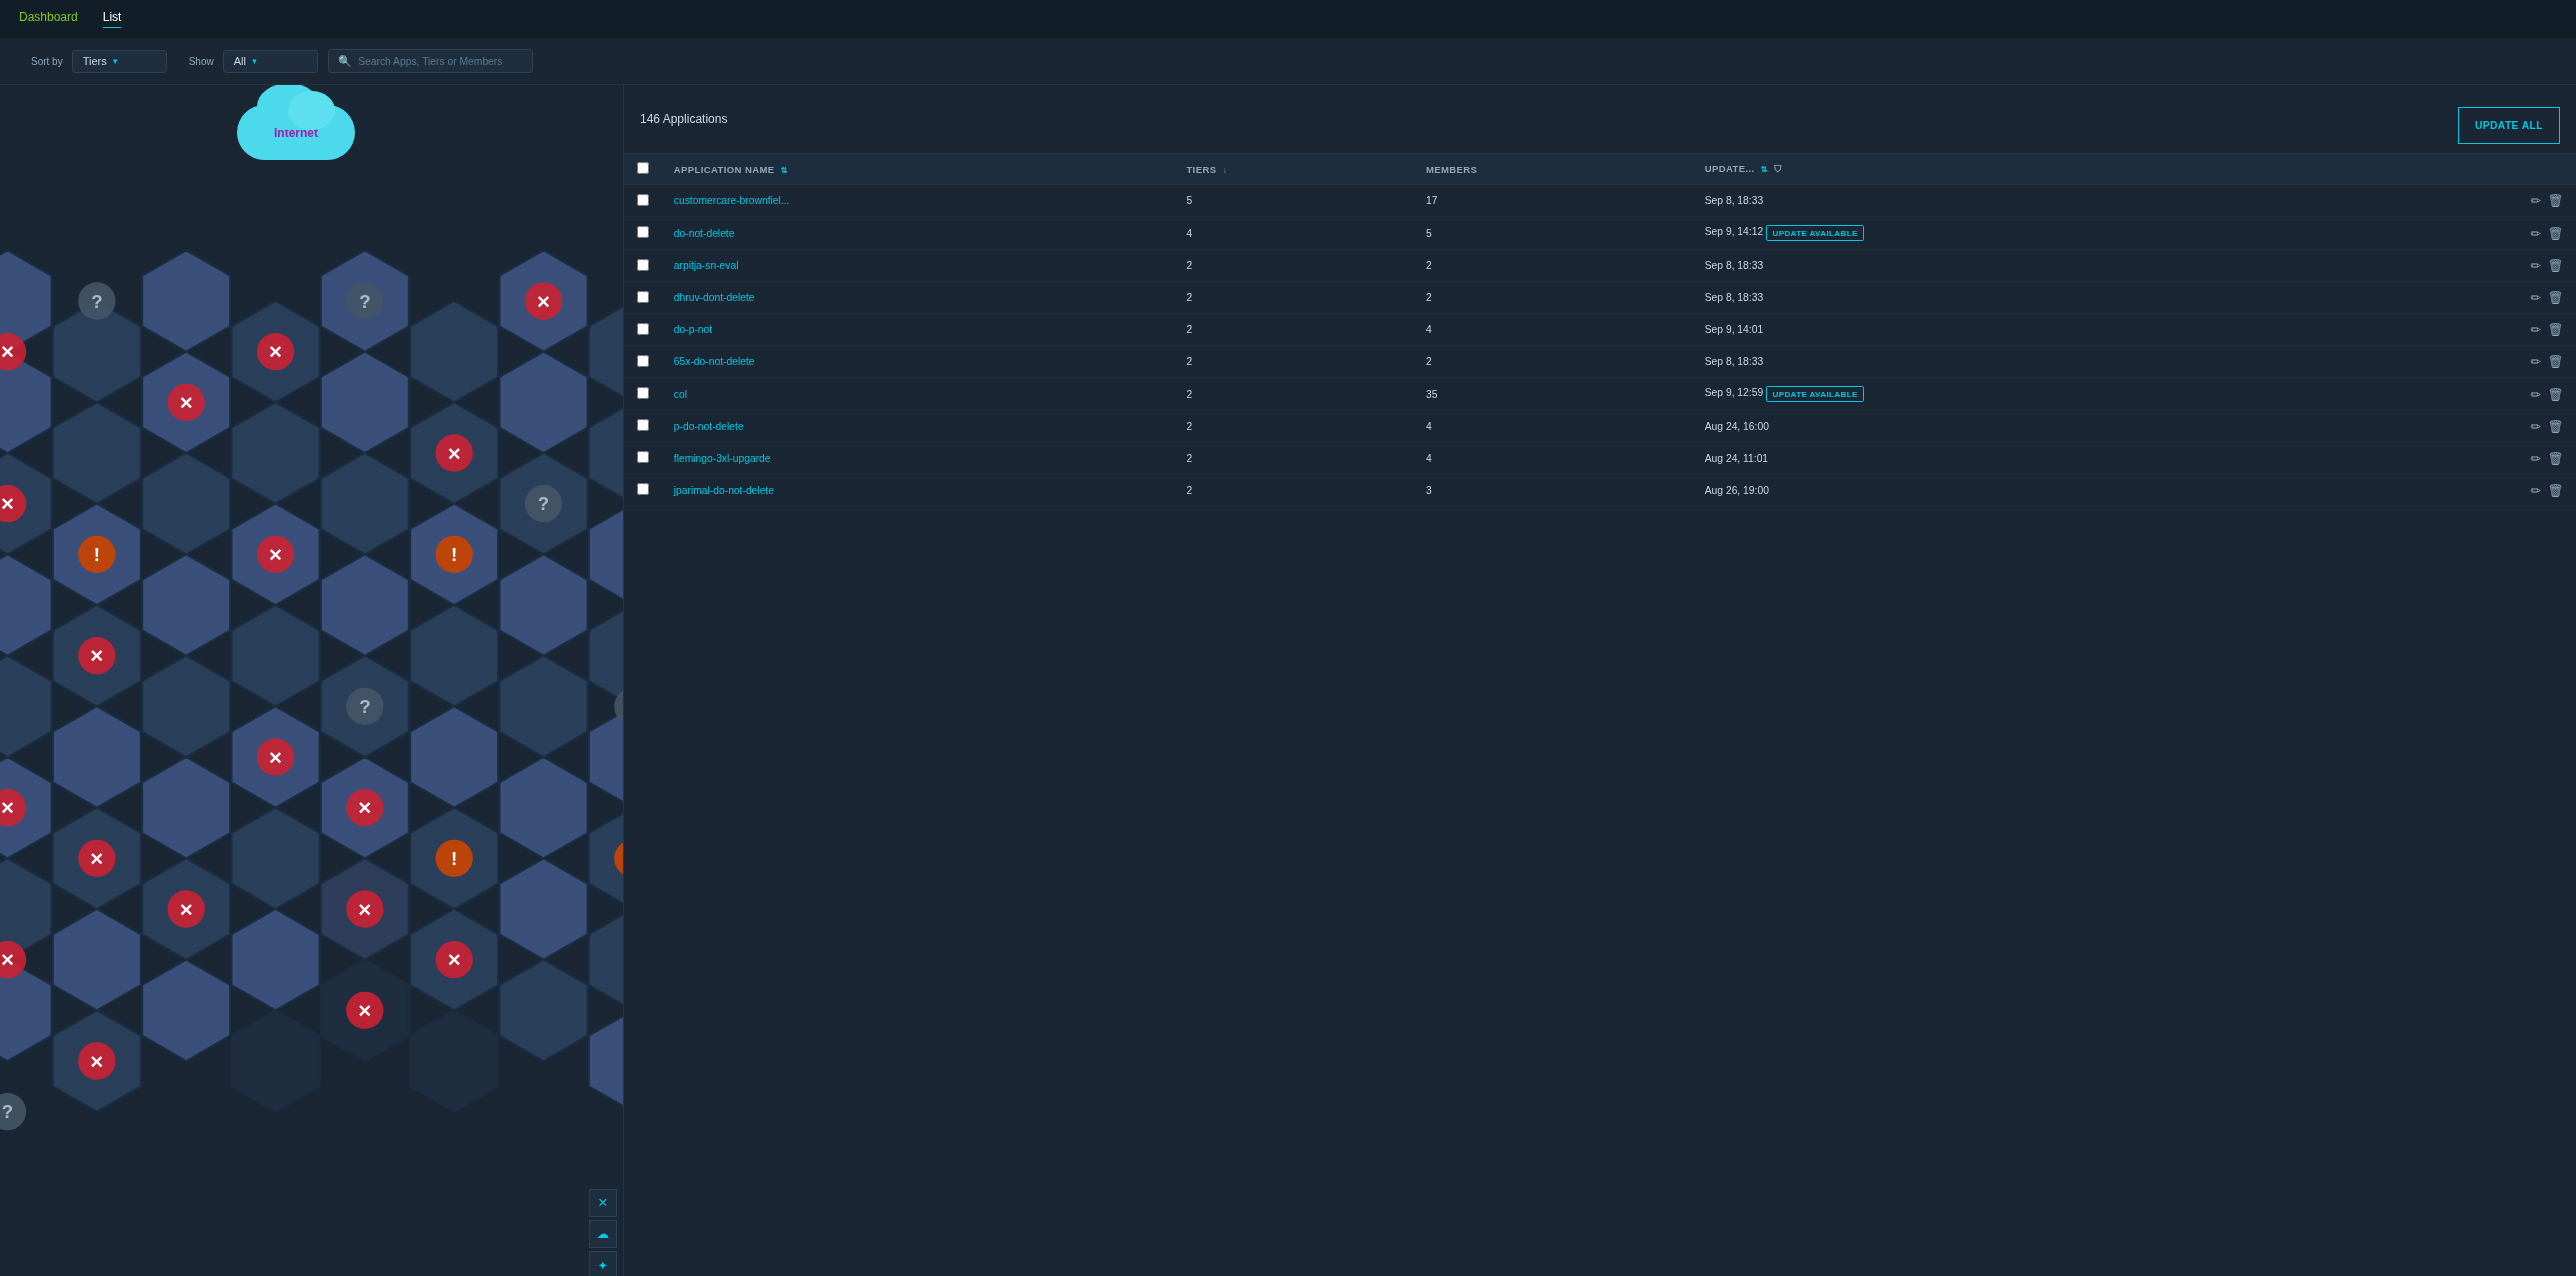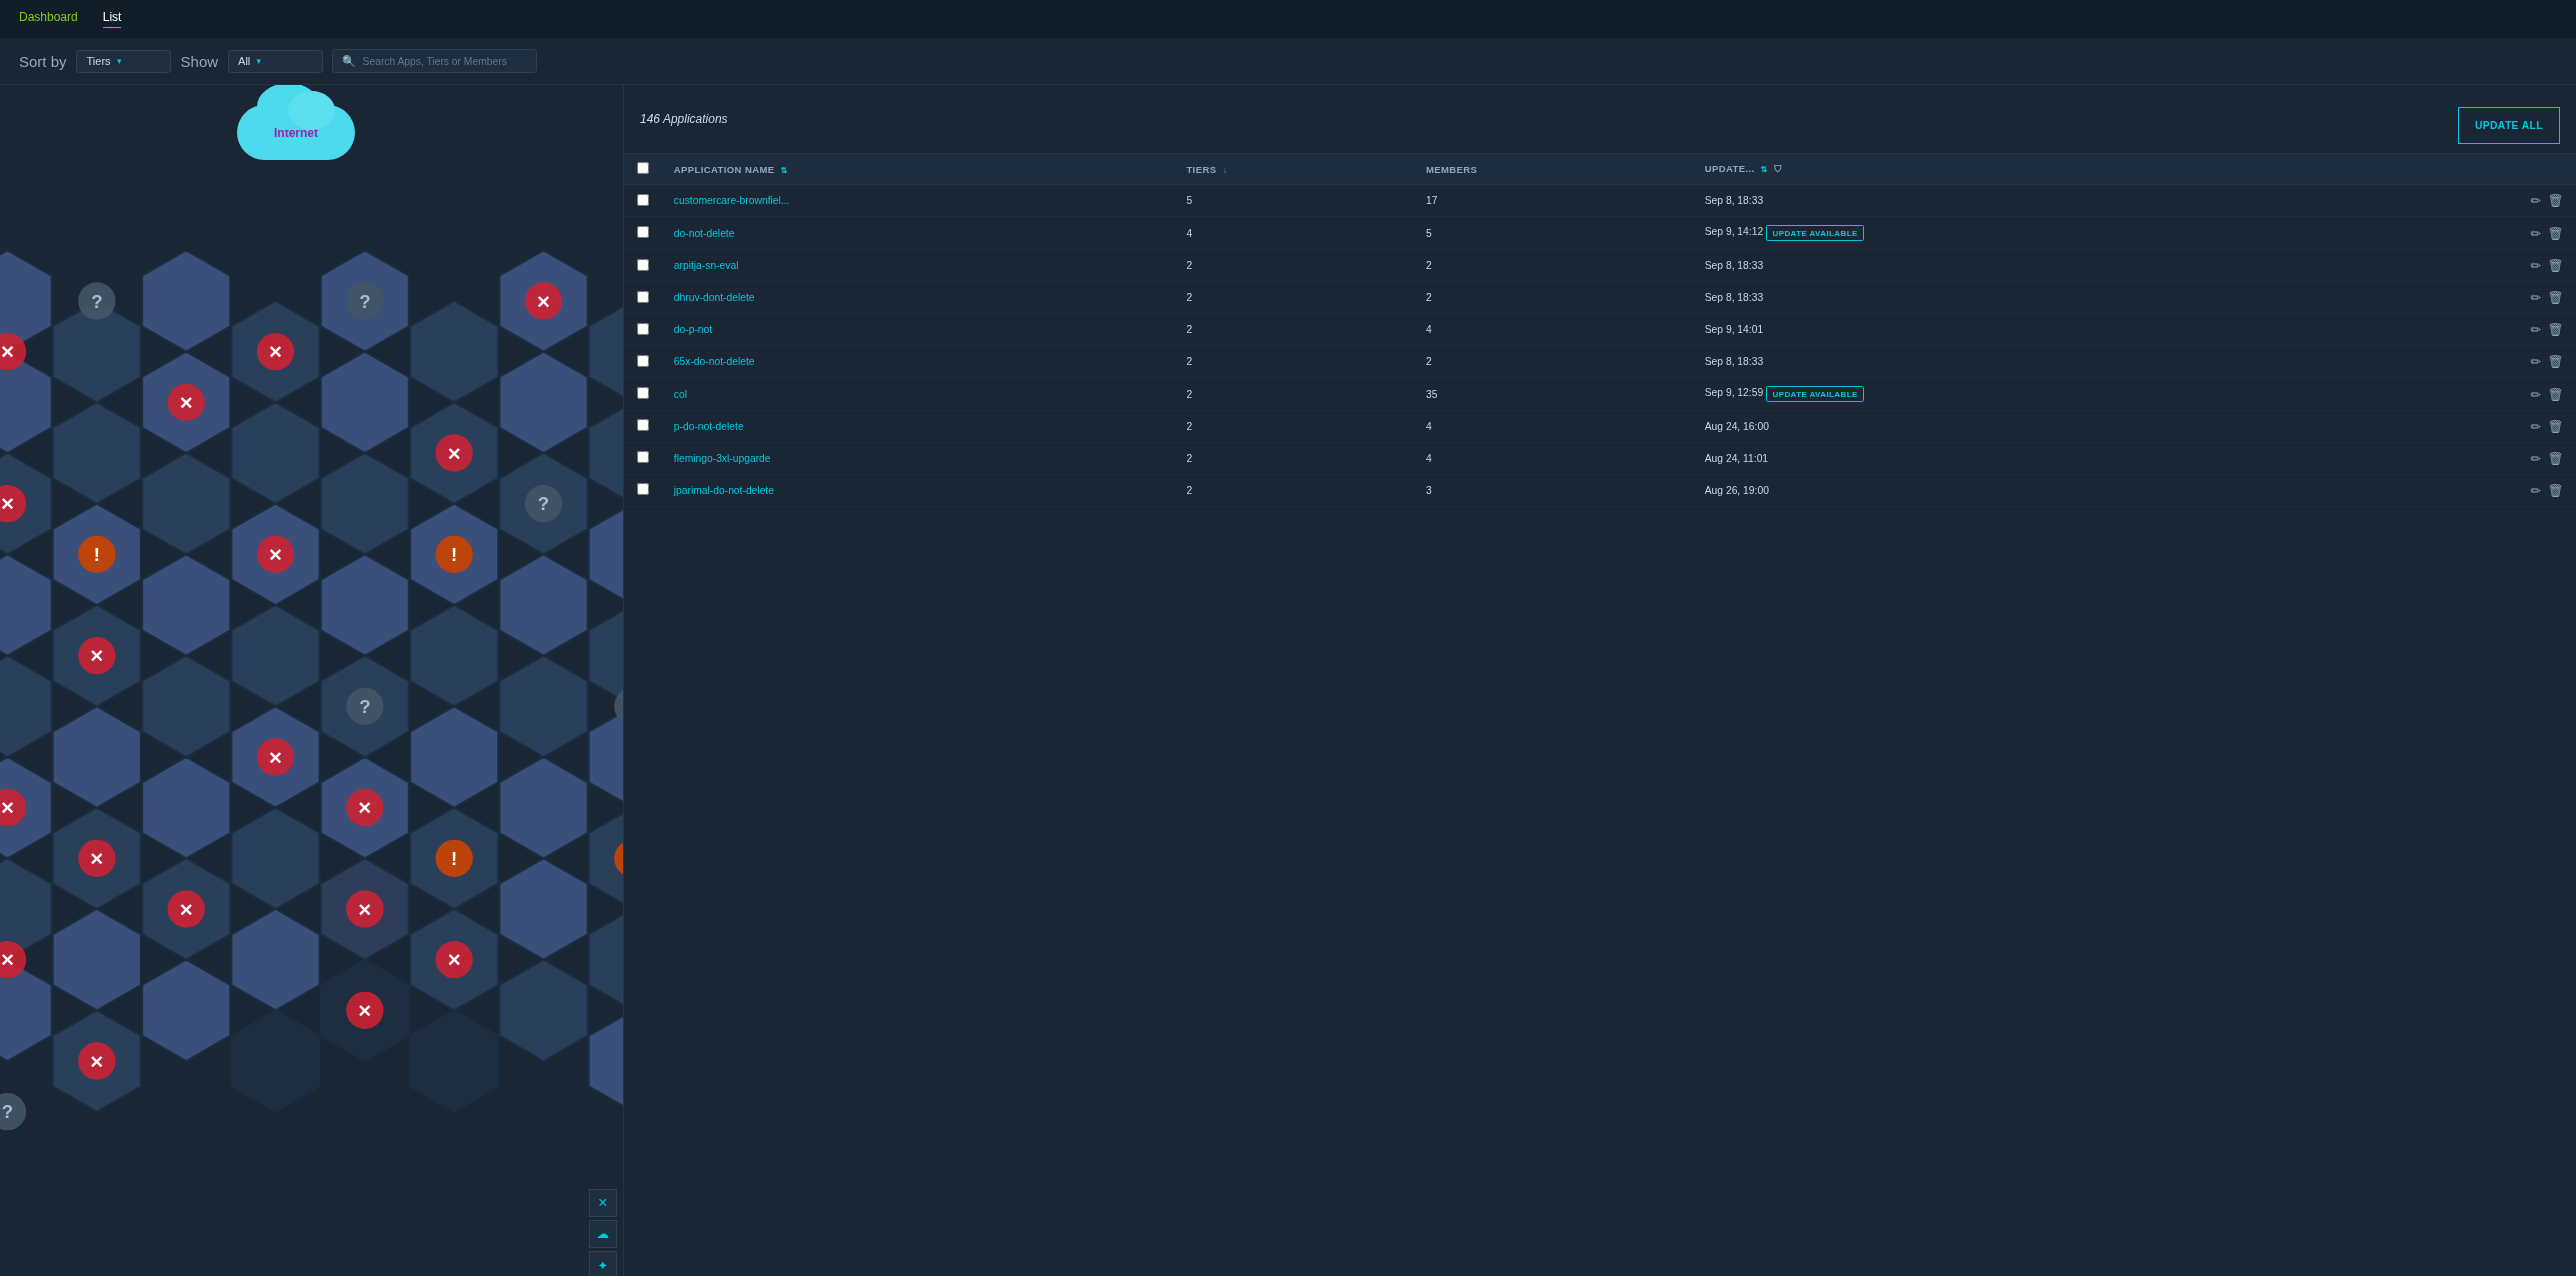--- a/index.html
+++ b/index.html
@@ -36,21 +36,22 @@
     .toolbar {
       background: #1a2634;
       display: flex;
       align-items: center;
       padding: 11px 19px;
       gap: 9.5px;
       border-bottom: 0.8px solid #243444;
     }
     .toolbar-label {
       color: #8fa8bc;
-      font-size: 15px;
+      font-size: 10px;
+      margin-left: 12px;
     }
     .toolbar-select {
       background: #1e2e3e;
       border: 0.8px solid #2e4255;
       color: #c8d8e8;
       padding: 4.7px 9.5px;
       border-radius: 3.2px;
       display: flex;
       align-items: center;
       gap: 6.3px;
@@ -168,21 +169,20 @@
       display: flex;
       align-items: center;
       justify-content: space-between;
       padding: 9.5px 16px;
       border-bottom: 0.8px solid #243444;
     }
     .list-count {
       color: #c8d8e8;
       font-size: 12px;
       font-weight: 500;
-      font-style: italic;
     }
     .update-all-btn {
       background: transparent;
       border: 0.8px solid #00c8e0;
       color: #00c8e0;
       padding: 12px 16px;
       font-size: 10.3px;
       font-weight: 600;
       letter-spacing: 0.4px;
       cursor: pointer;

